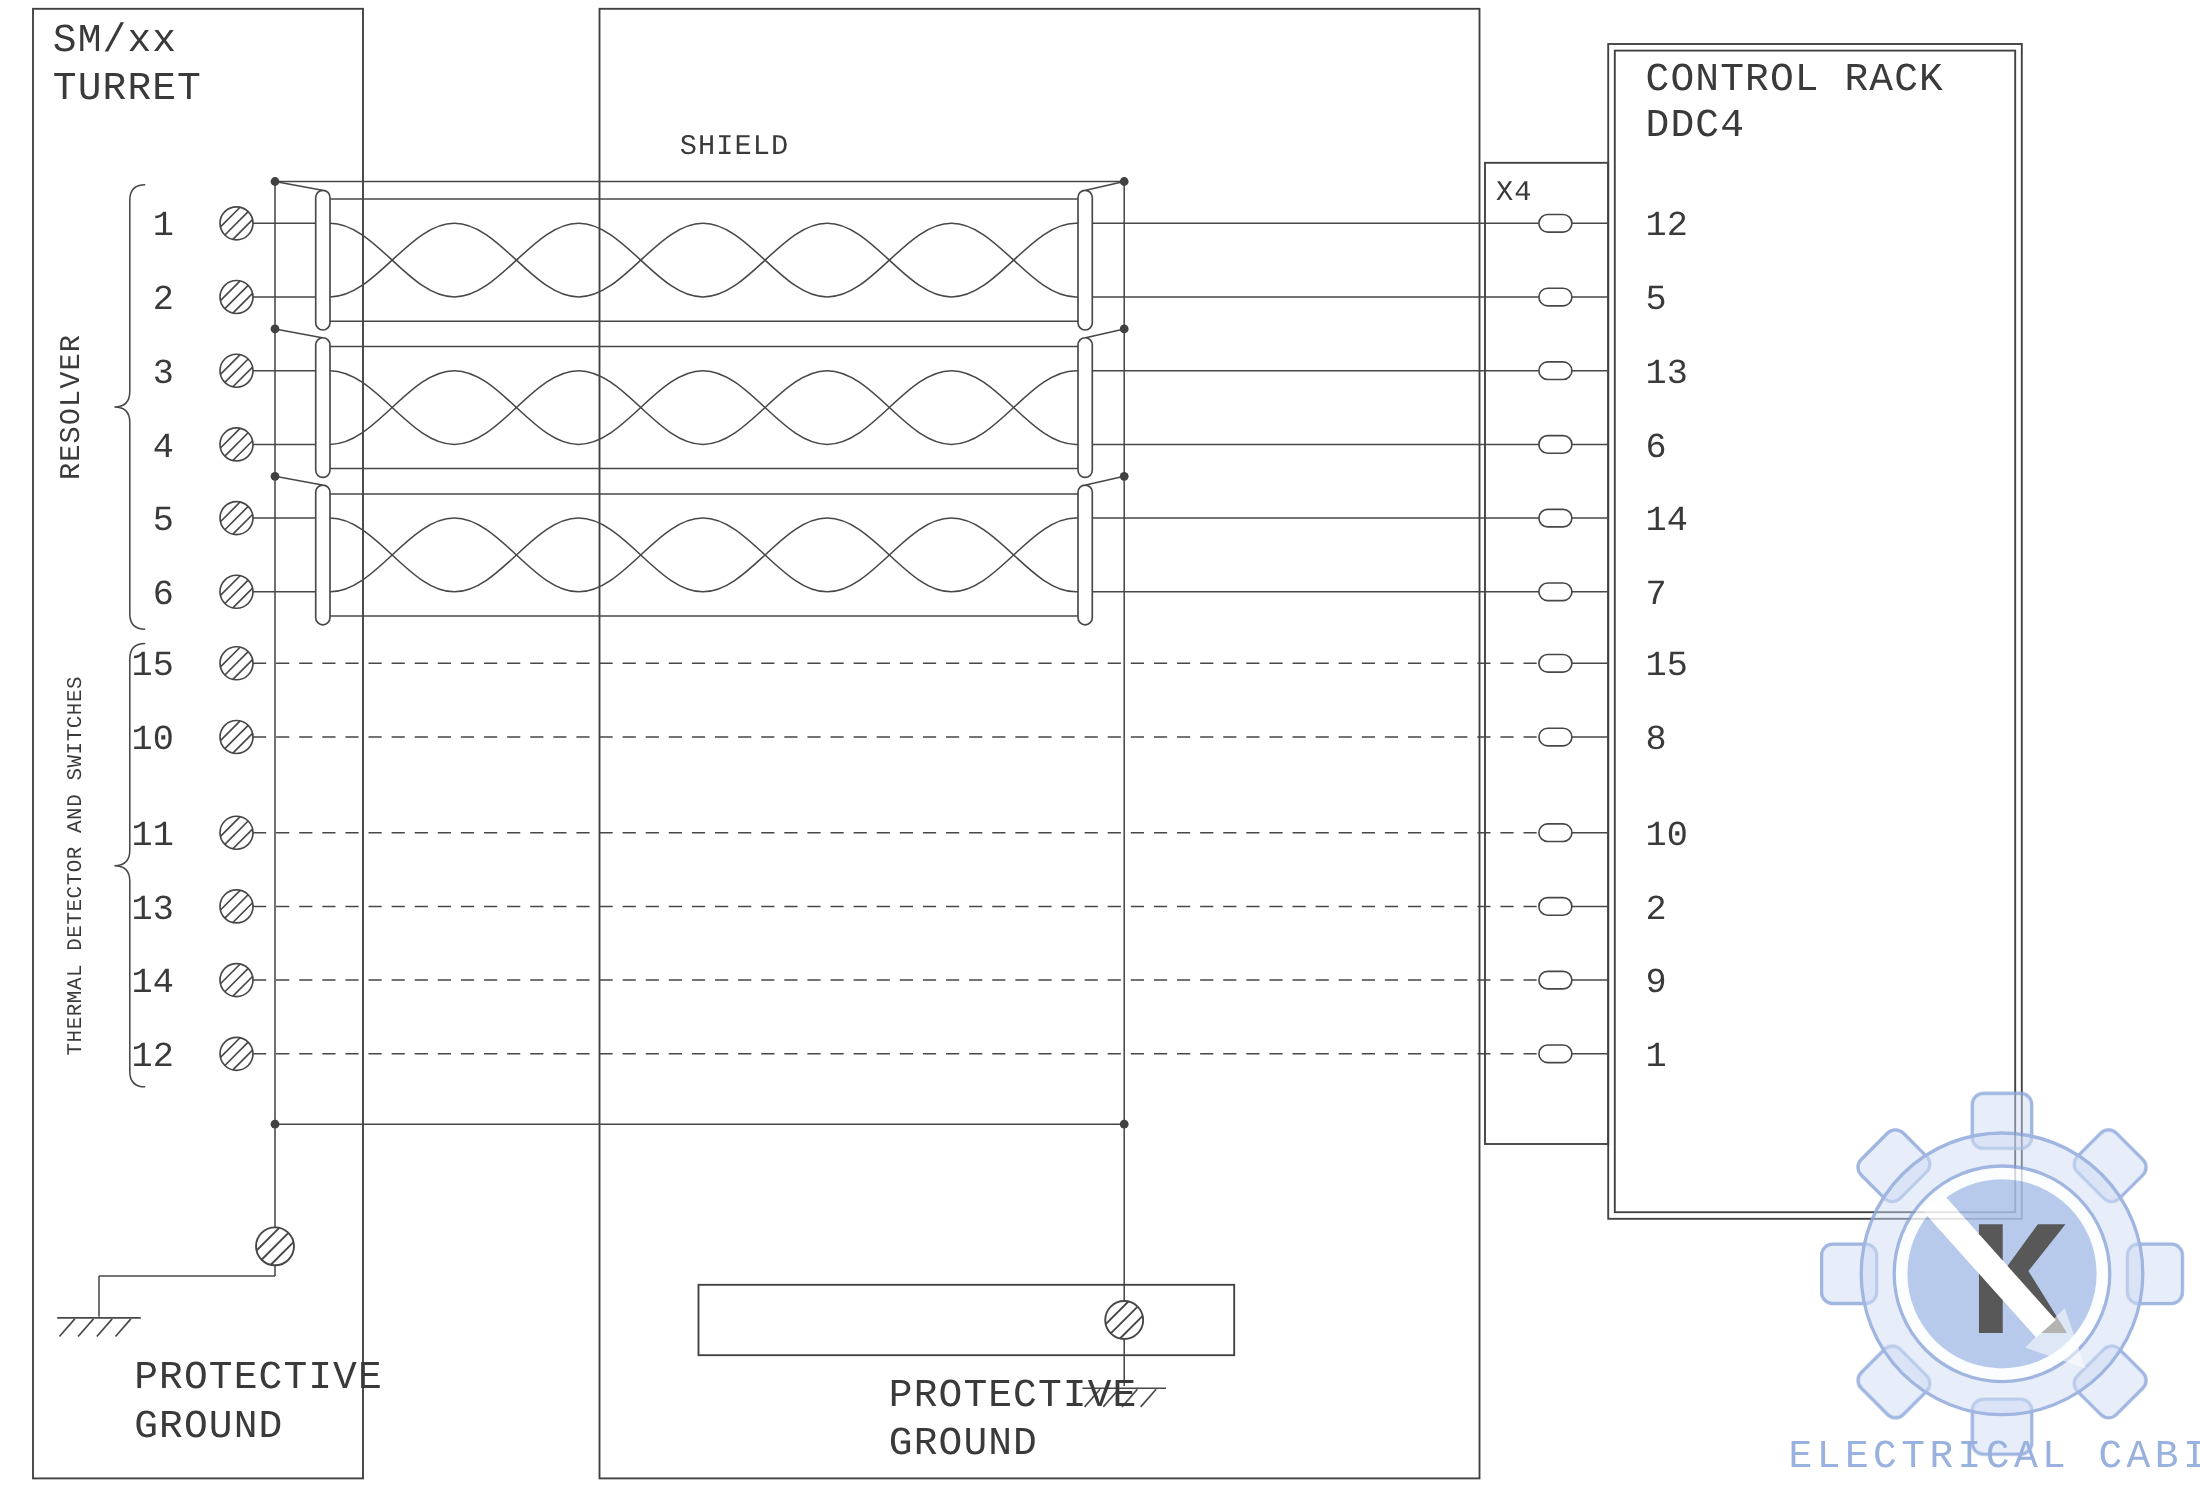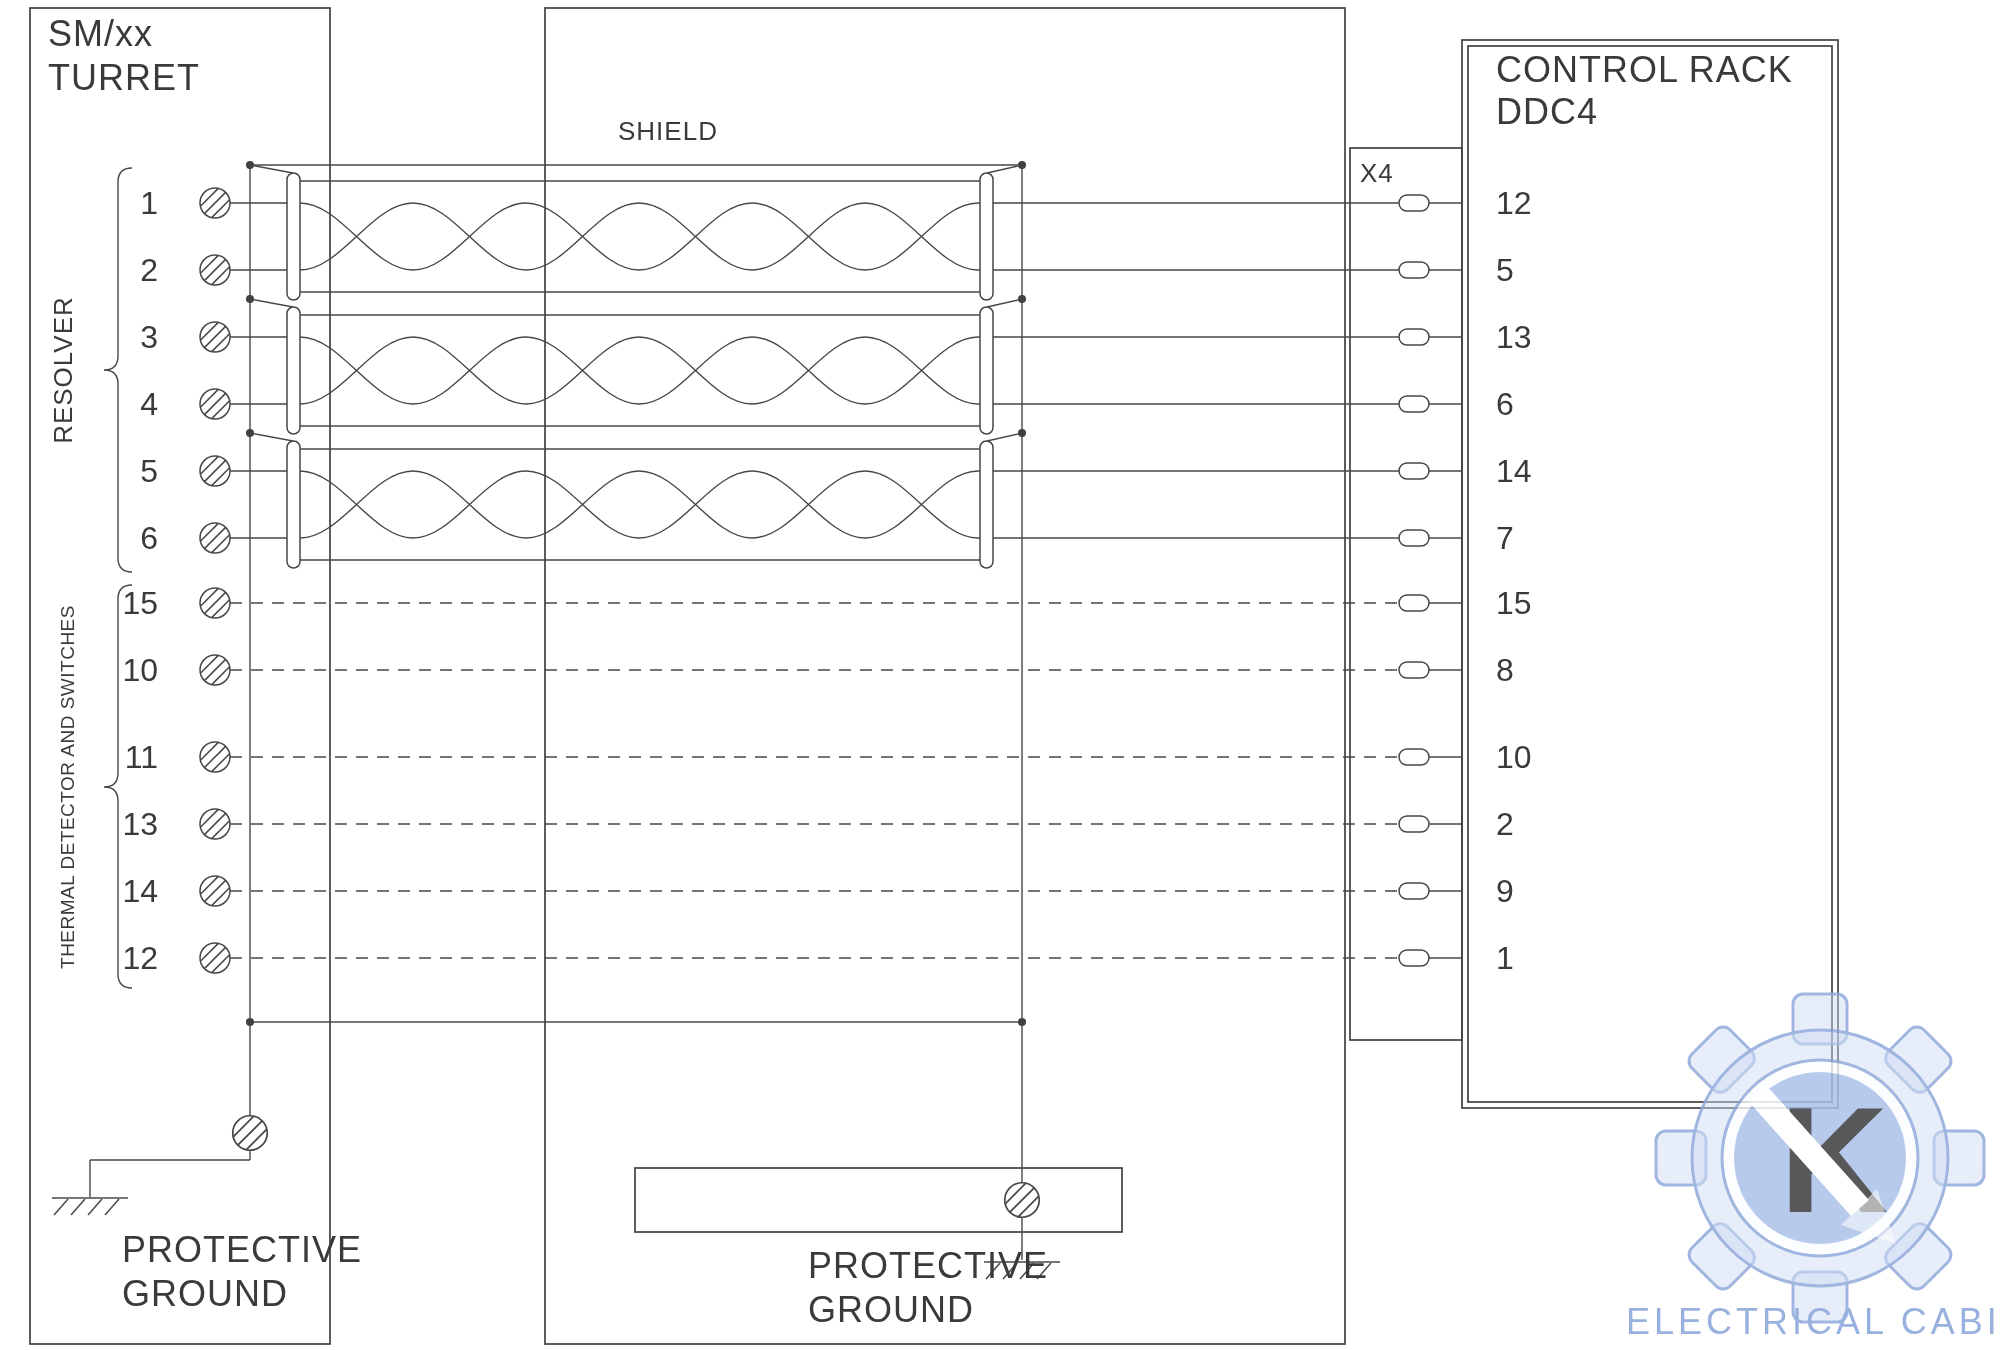--- a/index.html
+++ b/index.html
@@ -1,17 +1,17 @@
 <!DOCTYPE html>
 <html><head>
 <meta charset="utf-8">
 <style>
   html,body{margin:0;padding:0;background:#ffffff;}
   #stage{position:relative;width:2000px;height:1350px;background:#ffffff;overflow:hidden;
-         font-family:Liberation Sans, sans-serif;}
+         font-family:Liberation Mono, monospace;}
   svg{position:absolute;left:0;top:0;}
   .wire{fill:none;stroke:#474747;stroke-width:1.4;}
   .dashed{stroke-dasharray:12 9;}
   .box{fill:none;stroke:#414141;stroke-width:1.7;}
   .sym{fill:#ffffff;stroke:#474747;stroke-width:1.5;}
   .symline{fill:none;stroke:#474747;stroke-width:1.5;}
   .dot{fill:#414141;stroke:none;}
   text{fill:#3a3a3a;}
   .t-title{font-size:36px;letter-spacing:1px;}
   .t-num{font-size:32px;}

